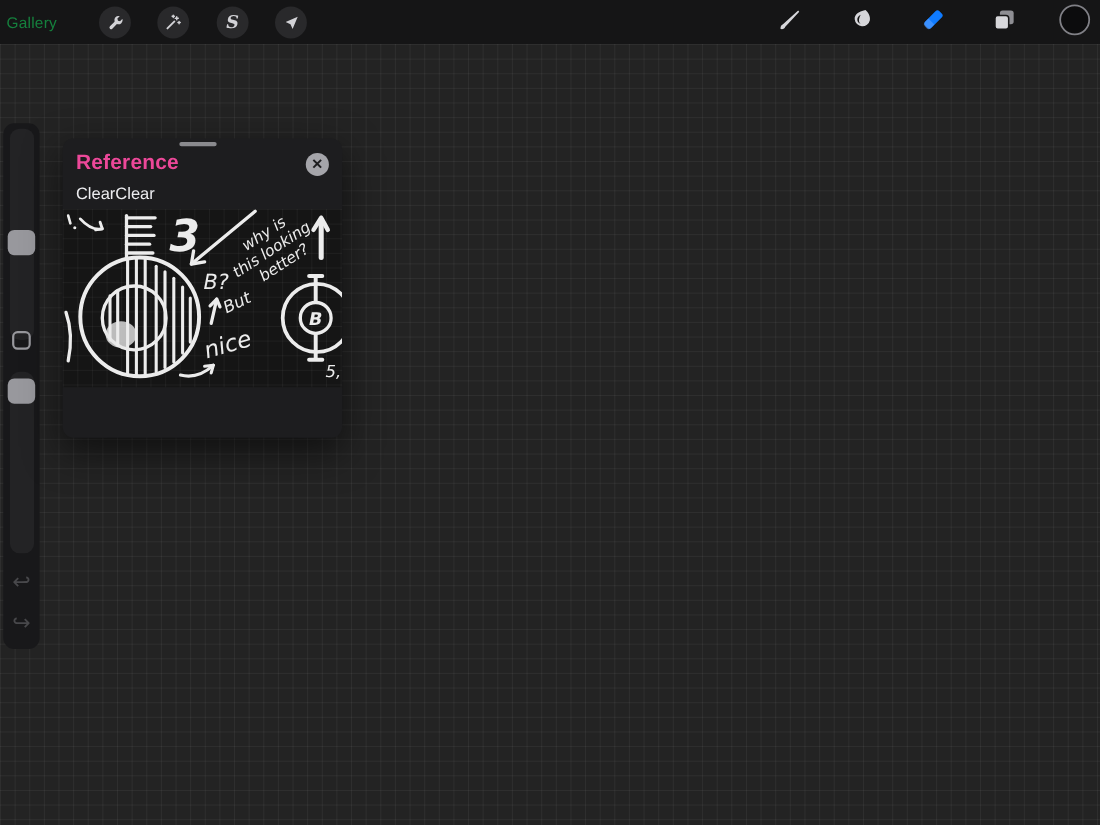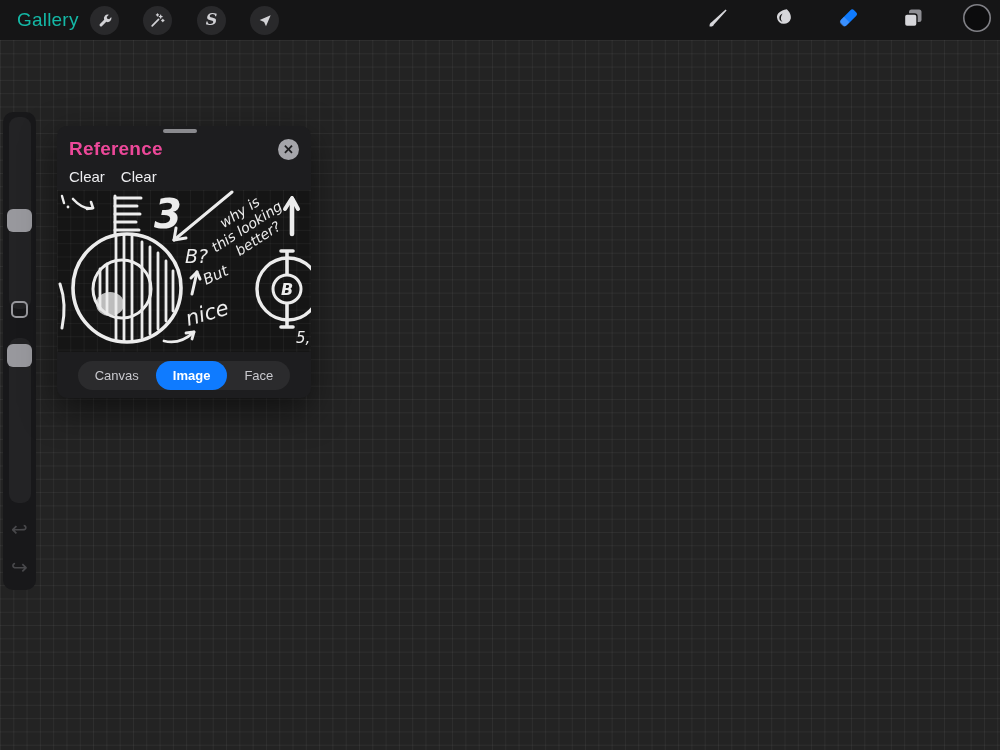--- a/index.html
+++ b/index.html
@@ -8,21 +8,21 @@
   #app { position:relative; width:1000px; height:750px;
     background-color:#232323;
     background-image:
       linear-gradient(rgba(255,255,255,.05) 1px, transparent 1px),
       linear-gradient(90deg, rgba(255,255,255,.05) 1px, transparent 1px);
     background-size:13.3px 13.3px; background-position:0 40px; }
 
   
   .topbar { position:absolute; left:0; top:0; width:1000px; height:40px;
     background:#151516; display:flex; align-items:center; z-index:40; }
-  .gallery { color:#14b8a6; font-size:19px; margin-left:17px; letter-spacing:.2px; }
+  .gallery { color:#15803d; font-size:14px; margin-left:6px; letter-spacing:.2px; }
   .toolcircle { position:absolute; top:6px; width:29px; height:29px; border-radius:50%;
     background:#29292b; display:flex; align-items:center; justify-content:center; }
   .toolcircle svg { display:block; }
   .sel-glyph { color:#d2d2d6; font-family:"DejaVu Serif", serif; font-style:italic;
     font-weight:bold; font-size:16px; transform:translatey(-1px); }
   .flat-tool { position:absolute; top:4px; width:32px; height:32px;
     display:flex; align-items:center; justify-content:center; }
 
   
   .sidebar { position:absolute; left:3px; top:112px; width:33px; height:478px;
@@ -48,21 +48,21 @@
   .refpanel { position:absolute; left:57px; top:126px; width:254px; height:272px;
     background:#1d1d1f; border-radius:10px; z-index:30;
     box-shadow:0 12px 34px rgba(0,0,0,.55); }
   .drag-handle { position:absolute; left:106px; top:3px; width:34px; height:4px;
     border-radius:2px; background:#8a8a8e; }
   .ref-title { position:absolute; left:12px; top:12px; color:#ec4899; font-size:19px;
     font-weight:bold; letter-spacing:.2px; }
   .closebtn { position:absolute; right:12px; top:13px; width:21px; height:21px;
     border-radius:50%; background:#a5a5aa; color:#1d1d1f; font-size:13px; font-weight:bold;
     display:flex; align-items:center; justify-content:center; }
-  .ref-actions { position:absolute; left:12px; top:42px; display:flex; gap:16px;
+  .ref-actions { position:absolute; left:12px; top:42px; display:flex; 
     color:#ededf0; font-size:15px; }
   .ref-image { position:absolute; left:0; top:64px; width:254px; height:162px;
     background-color:#151515; overflow:hidden;
     background-image:
       linear-gradient(rgba(255,255,255,.045) 1px, transparent 1px),
       linear-gradient(90deg, rgba(255,255,255,.045) 1px, transparent 1px);
     background-size:13.3px 13.3px; }
   .ref-footer { position:absolute; left:0; top:226px; width:254px; height:46px;
     display:flex; align-items:center; justify-content:center; }
   .segmented { display:flex; background:#2b2b2d; border-radius:15px; height:29px;
@@ -252,22 +252,15 @@
 
         <path class="chalk" stroke-width="4.6" d="M234 44 V10"></path>
         <path class="chalk" stroke-width="4" d="M234 8 l-7 11 M234 8 l6 11"></path>
 
         <text class="sketch-text" x="238" y="153" font-size="15">5,</text>
 
         <path class="chalk" stroke-width="3" d="M2 94 q7 20 2 44"></path>
       </svg>
     </div>
 
-    <div class="ref-footer">
-      <div class="segmented">
-        <button class="seg">Canvas</button>
-        <button class="seg active">Image</button>
-        <button class="seg">Face</button>
-      </div>
-    </div>
   </div>
 
 </div>
 
 </body></html>

